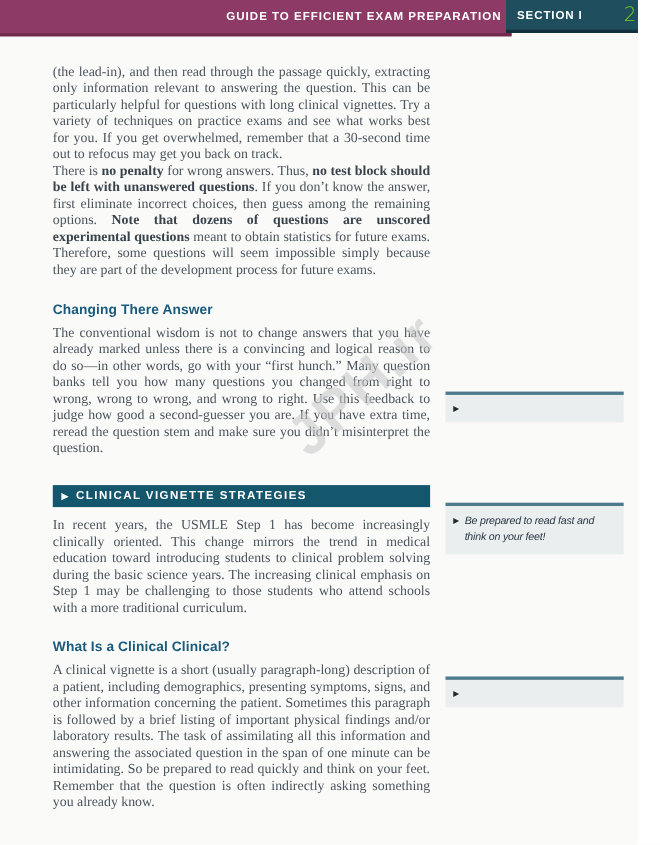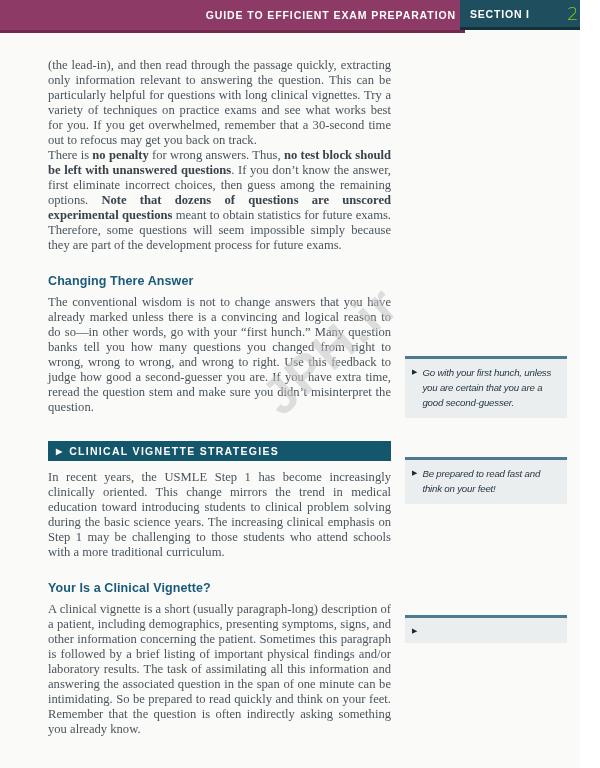--- a/index.html
+++ b/index.html
@@ -100,27 +100,26 @@
 
     <h2>Changing There Answer</h2>
     <p><span>The conventional wisdom is not to change answers that you have already marked unless there is a convincing and logical reason to do so—in other words, go with your “first hunch.” Many question banks tell you how many questions you changed from right to wrong, wrong to wrong, and wrong to right. Use this feedback to judge how good a second-guesser you are. If you have extra time, reread the question stem and make sure you didn’t misinterpret the question.</span></p>
 
     <div class="banner">
       <span class="arrow">▶</span>
       <span>CLINICAL VIGNETTE STRATEGIES</span>
     </div>
     <p><span>In recent years, the USMLE Step 1 has become increasingly clinically oriented. This change mirrors the trend in medical education toward introducing students to clinical problem solving during the basic science years. The increasing clinical emphasis on Step 1 may be challenging to those students who attend schools with a more traditional curriculum.</span></p>
 
-    <h2>Your Is a Clinical Vignette?</h2>
+    <h2>What Is a Clinical Clinical?</h2>
     <p><span>A clinical vignette is a short (usually paragraph-long) description of a patient, including demographics, presenting symptoms, signs, and other information concerning the patient. Sometimes this paragraph is followed by a brief listing of important physical findings and/or laboratory results. The task of assimilating all this information and answering the associated question in the span of one minute can be intimidating. So be prepared to read quickly and think on your feet. Remember that the question is often indirectly asking something you already know.</span></p>
   </div>
 
   <div class="note note-1">
     <span class="n-arrow">▶</span>
-    <span class="n-text">Go with your first hunch, unless you are certain that you are a good second-guesser.</span>
   </div>
   <div class="note note-2">
     <span class="n-arrow">▶</span>
     <span class="n-text">Be prepared to read fast and think on your feet!</span>
   </div>
   <div class="note note-3">
     <span class="n-arrow">▶</span>
   </div>
 
   <div class="watermark">JPH.ir</div>

